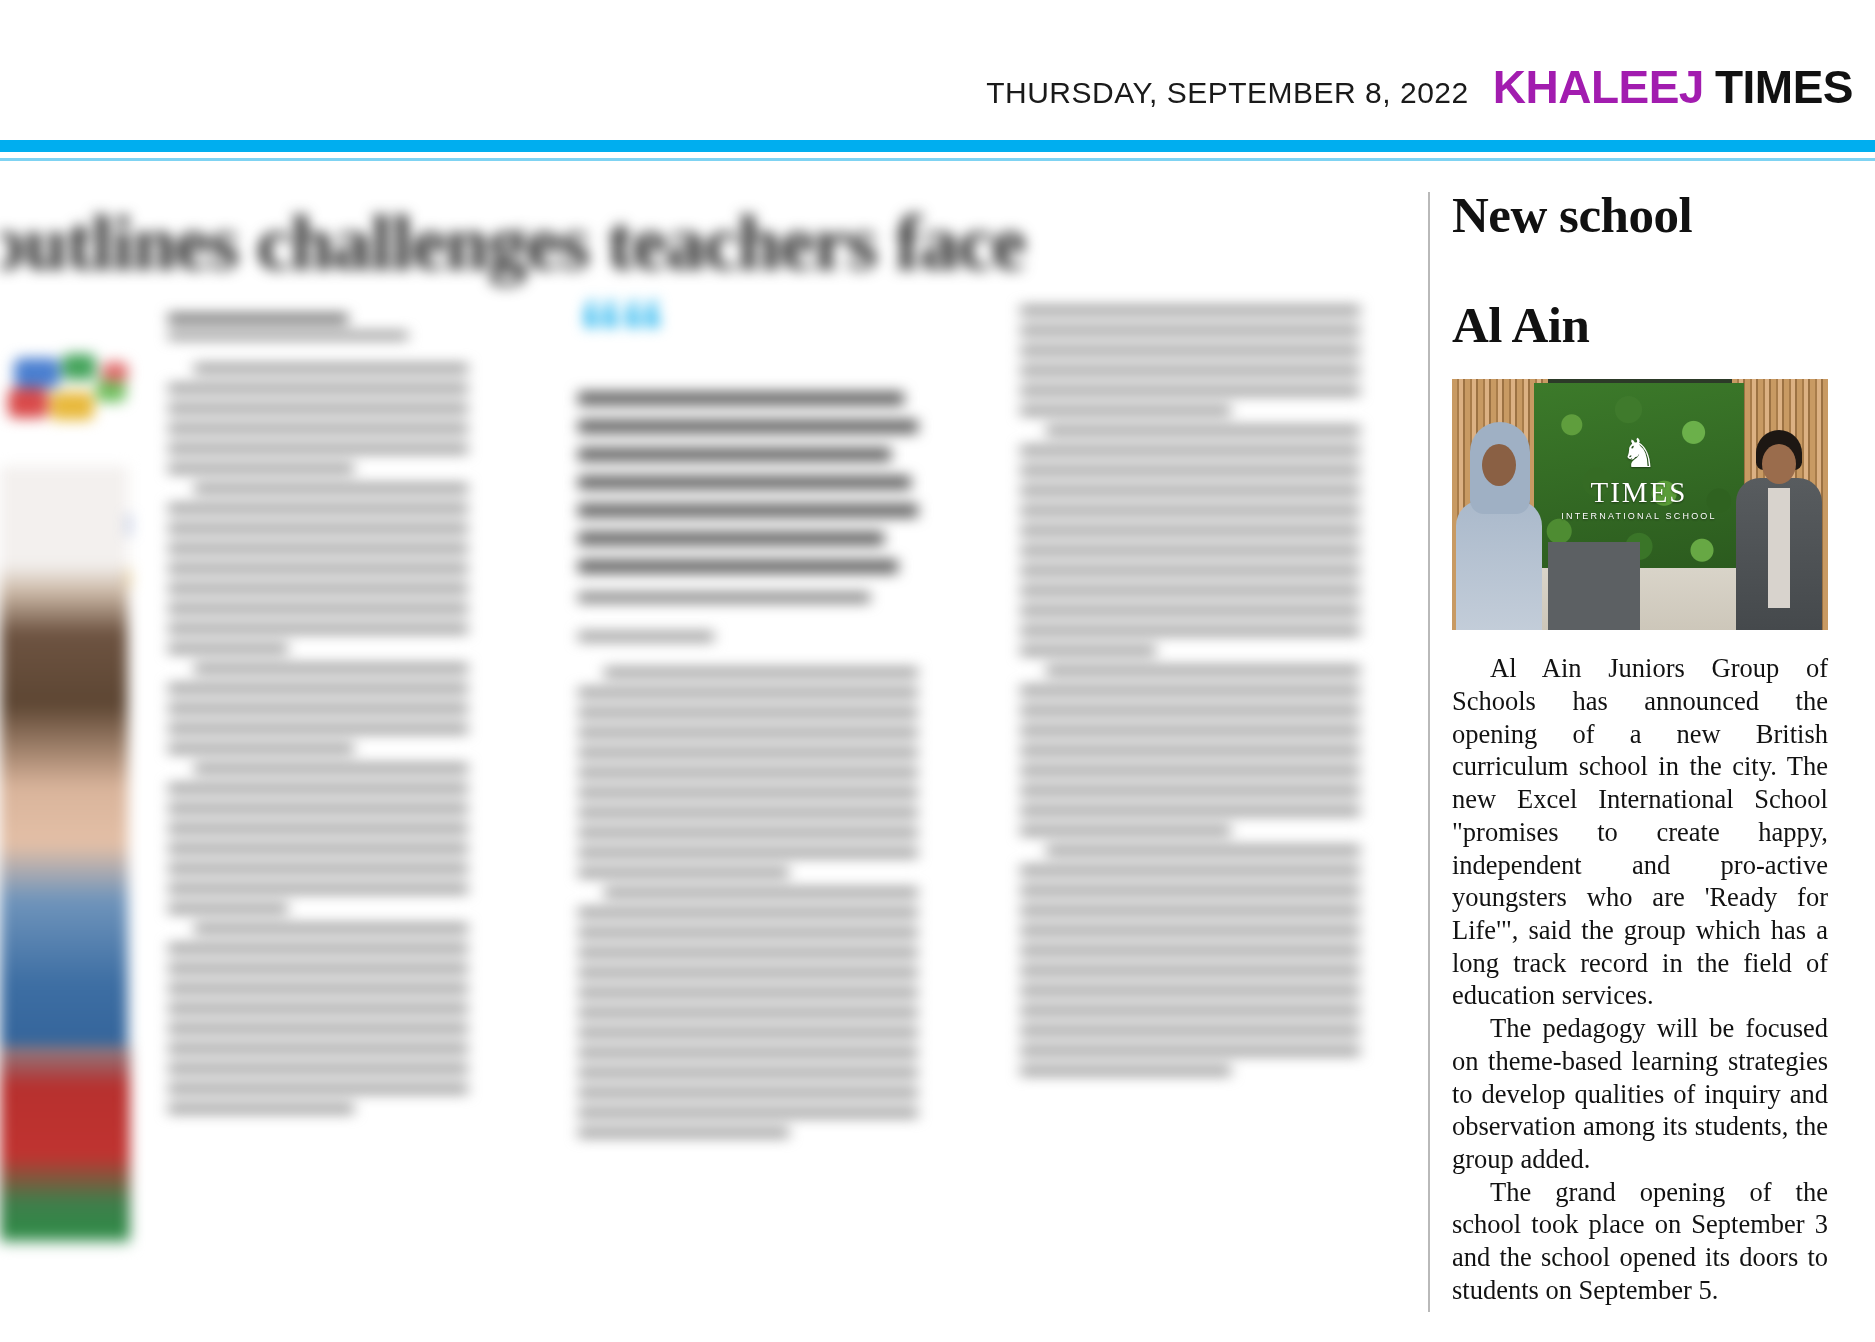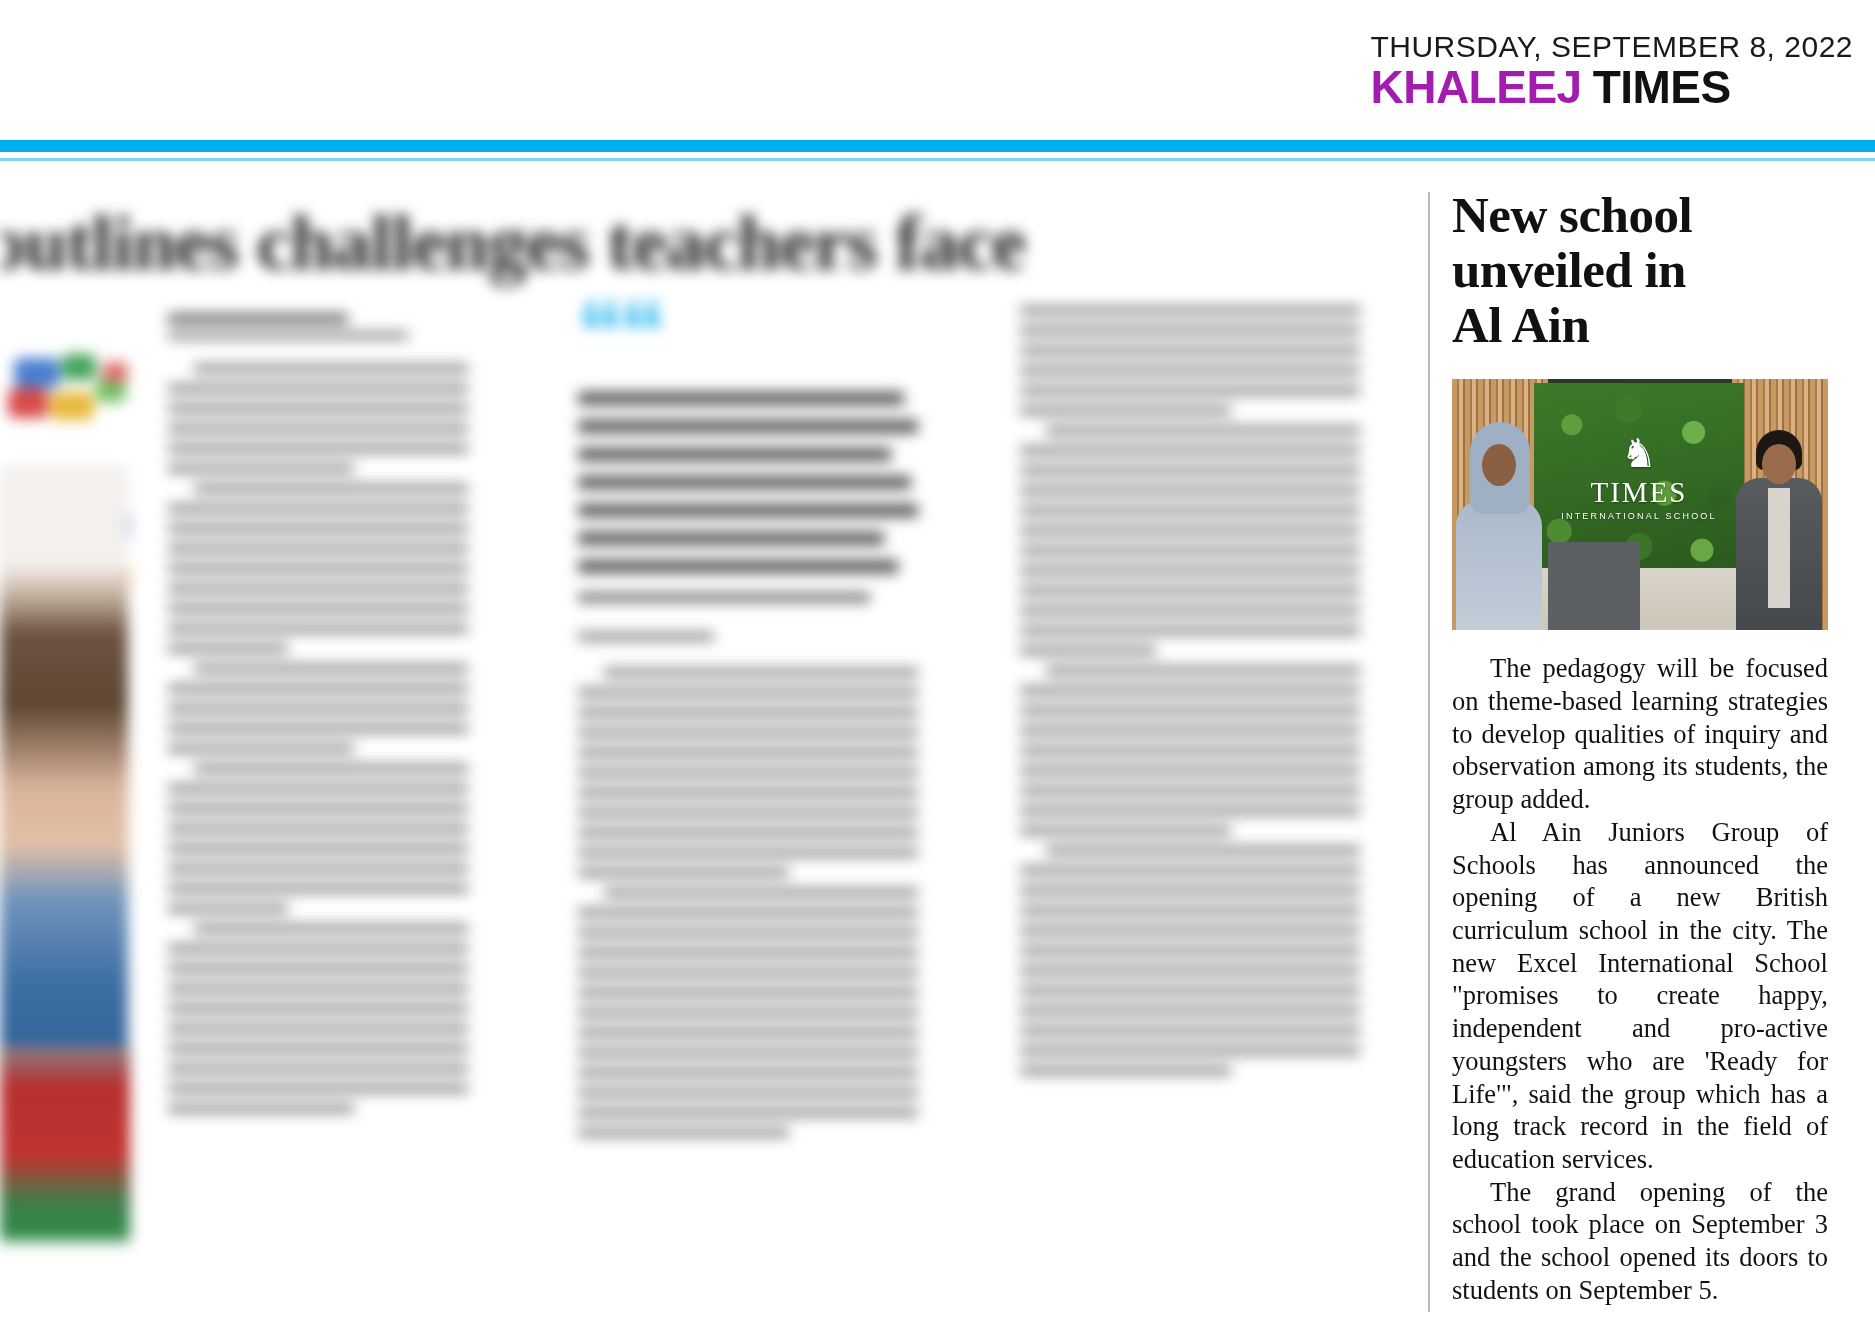--- a/index.html
+++ b/index.html
@@ -23,23 +23,23 @@
     height: 128px;
     background: #ffffff;
     display: flex;
     align-items: flex-end;
     justify-content: flex-end;
     padding-right: 22px;
     box-sizing: border-box;
   }
   #masthead-inner {
     display: flex;
-    align-items: flex-start;
+    align-items: flex-end;
+    gap: 24px;
     padding-bottom: 18px;
-    flex-direction: column;
   }
   #issue-date {
     font-family: "Liberation Sans", sans-serif;
     font-size: 30px;
     letter-spacing: 0.5px;
     color: #1a1a1a;
     font-weight: 400;
     white-space: nowrap;
   }
   #brand {
@@ -490,21 +490,21 @@
 
     <div id="quote-marks">““</div>
   </div>
 
   <div id="col-divider"></div>
 
   <div id="right-article">
 
     <h1 id="right-headline">
       <span>New school</span><br>
-      <span>unveiled in</span><br>
+      <br>
       <span>Al Ain</span>
     </h1>
 
     <div id="article-photo">
       <div class="photo-wood left"></div>
       <div class="photo-wood right"></div>
       <div id="photo-green"></div>
       <div id="photo-logo">
         <div id="photo-logo-horse">♞</div>
         <div id="photo-logo-name">TIMES</div>
@@ -520,19 +520,19 @@
       </div>
       <div class="person" id="person-right">
         <div id="pr-body"></div>
         <div id="pr-blouse"></div>
         <div id="pr-hair"></div>
         <div id="pr-face"></div>
       </div>
     </div>
 
     <div id="article-body">
+      <p>Al Ain Juniors Group of Schools has announced the opening of a new British curriculum school in the city. The new Excel International School "promises to create happy, independent and pro-active youngsters who are 'Ready for Life'", said the group which has a long track record in the field of education services.</p>
       <p>The pedagogy will be focused on theme-based learning strategies to develop qualities of inquiry and observation among its students, the group added.</p>
-      <p>Al Ain Juniors Group of Schools has announced the opening of a new British curriculum school in the city. The new Excel International School "promises to create happy, independent and pro-active youngsters who are 'Ready for Life'", said the group which has a long track record in the field of education services.</p>
       <p>The grand opening of the school took place on September 3 and the school opened its doors to students on September 5.</p>
     </div>
   </div>
 
 </div>
 
 </body></html>

